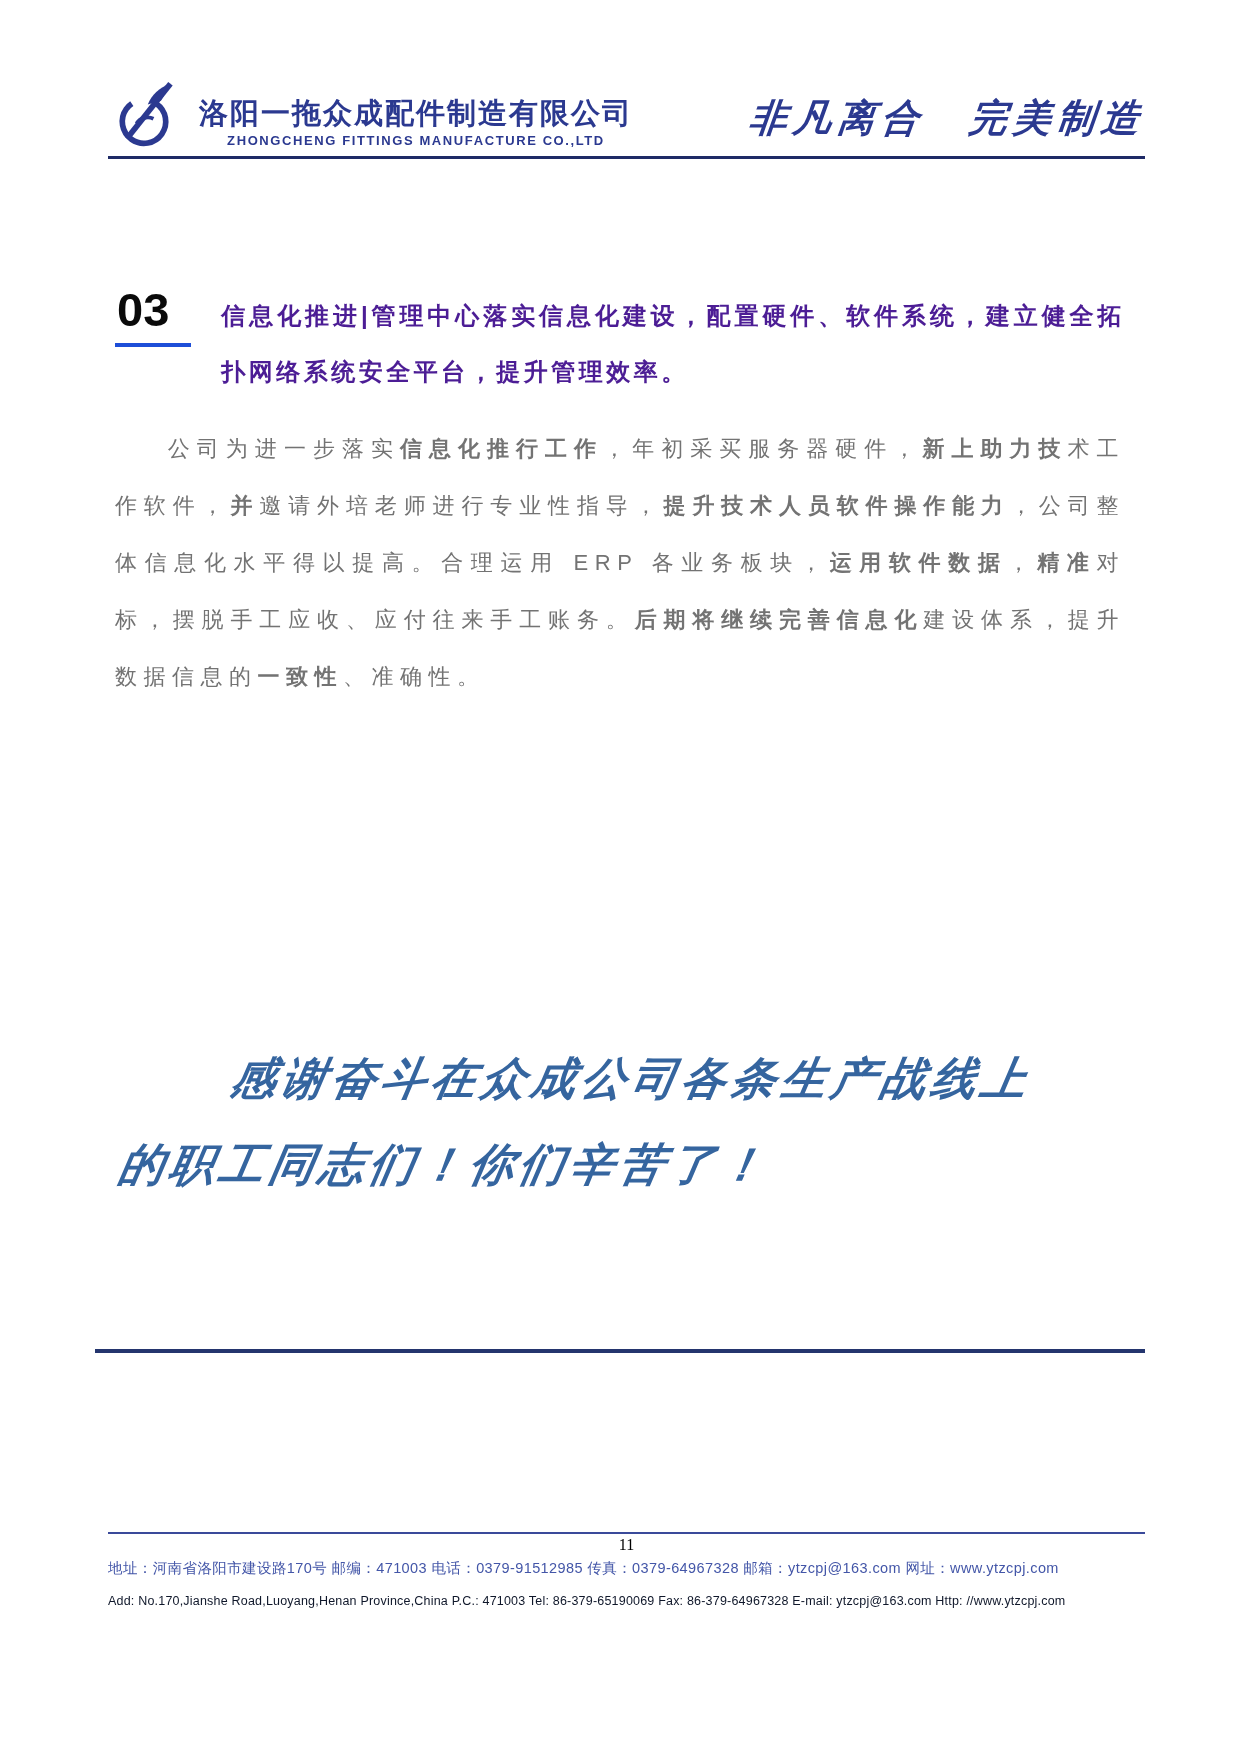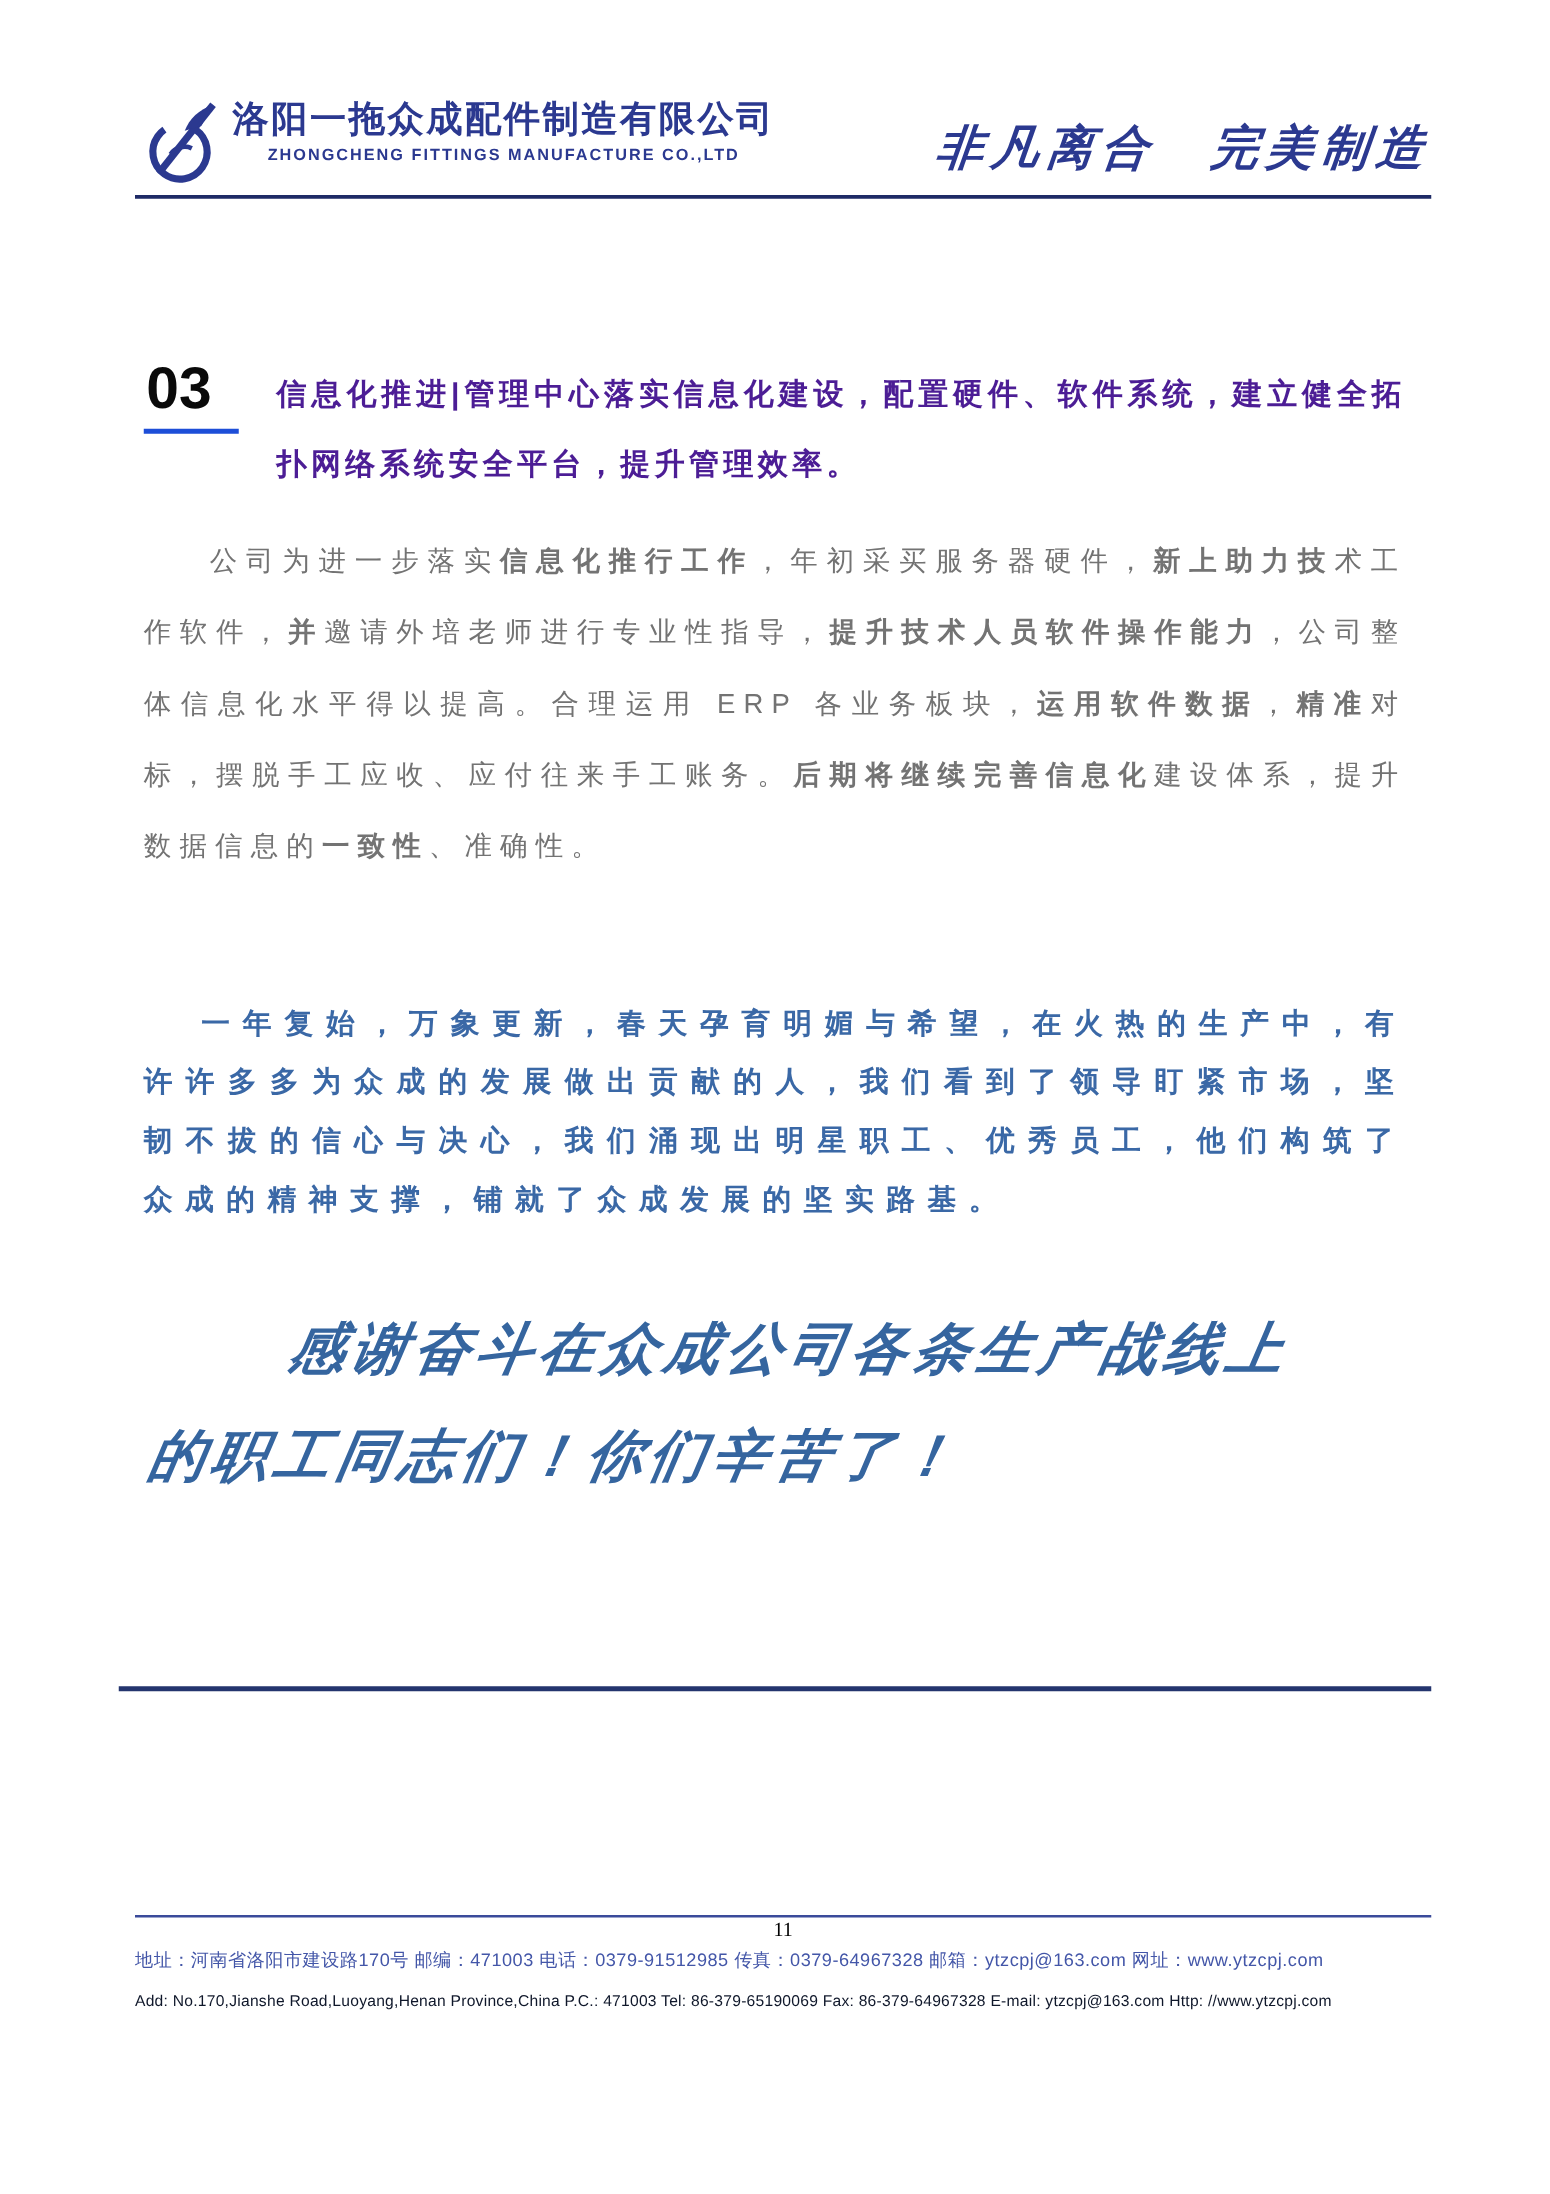--- a/index.html
+++ b/index.html
@@ -12,21 +12,21 @@
     color:#111;
   }
   
   .header{
     position:absolute;top:62px;left:108px;right:95px;
     height:86px;
     display:flex;justify-content:space-between;align-items:flex-end;
     border-bottom:3px solid #1e2a66;
     padding-bottom:8px;
   }
-  .logo-group{display:flex;align-items:flex-start;gap:6px;}
+  .logo-group{display:flex;align-items:flex-end;gap:19px;}
   .logo-icon{width:72px;height:68px;flex:0 0 auto;}
   .logo-text{display:flex;flex-direction:column;}
   .company-zh{
     font-size:29px;font-weight:800;color:#2b3990;letter-spacing:2px;line-height:1.15;
   }
   .company-en{
     font-size:13px;font-weight:700;color:#2b3990;letter-spacing:1.6px;margin-top:3px;
     text-align:center;
   }
   .slogan{
@@ -117,21 +117,20 @@
     </div>
     <div class="slogan">非凡离合　完美制造</div>
   </header>
 
   <section class="article">
     <div class="sec-num">03</div>
     <h2 class="sec-title">信息化推进|管理中心落实信息化建设，配置硬件、软件系统，建立健全拓扑网络系统安全平台，提升管理效率。</h2>
     <p class="body-par"><span>公司为进一步落实</span><span class="run-bold">信息化推行工作</span><span>，年初采买服务器硬件，</span><span class="run-bold">新上助力技</span><span>术工作软件，</span><span class="run-bold">并</span><span>邀请外培老师进行专业性指导，</span><span class="run-bold">提升技术人员软件操作能力</span><span>，公司整体信息化水平得以提高。合理运用 ERP 各业务板块，</span><span class="run-bold">运用软件数据</span><span>，</span><span class="run-bold">精准</span><span>对标，摆脱手工应收、应付往来手工账务。</span><span class="run-bold">后期将继续完善信息化</span><span>建设体系，提升数据信息的</span><span class="run-bold">一致性</span><span>、准确性。</span></p>
   </section>
 
-  <p class="blue-par">一年复始，万象更新，春天孕育明媚与希望，在火热的生产中，有许许多多为众成的发展做出贡献的人，我们看到了领导盯紧市场，坚韧不拔的信心与决心，我们涌现出明星职工、优秀员工，他们构筑了众成的精神支撑，铺就了众成发展的坚实路基。</p>
 
   <div class="thanks">
     <div class="thanks-line thanks-l1">感谢奋斗在众成公司各条生产战线上</div>
     <div class="thanks-line thanks-l2">的职工同志们！你们辛苦了！</div>
   </div>
 
   <div class="rule-thick"></div>
 
   <footer class="footer-block">
     <div class="rule-thin"></div>

